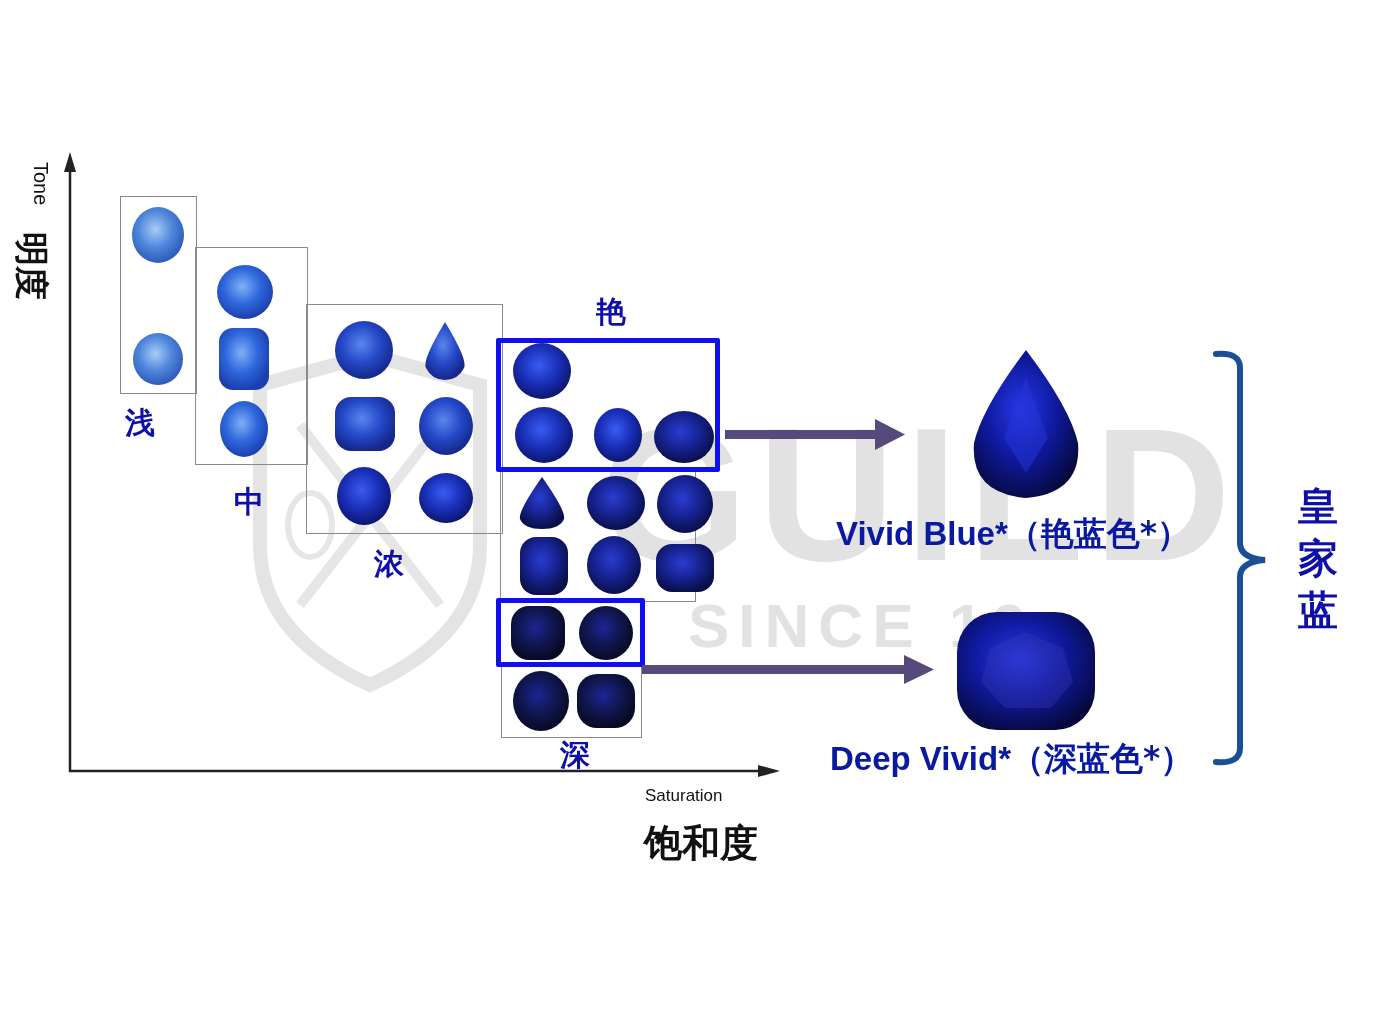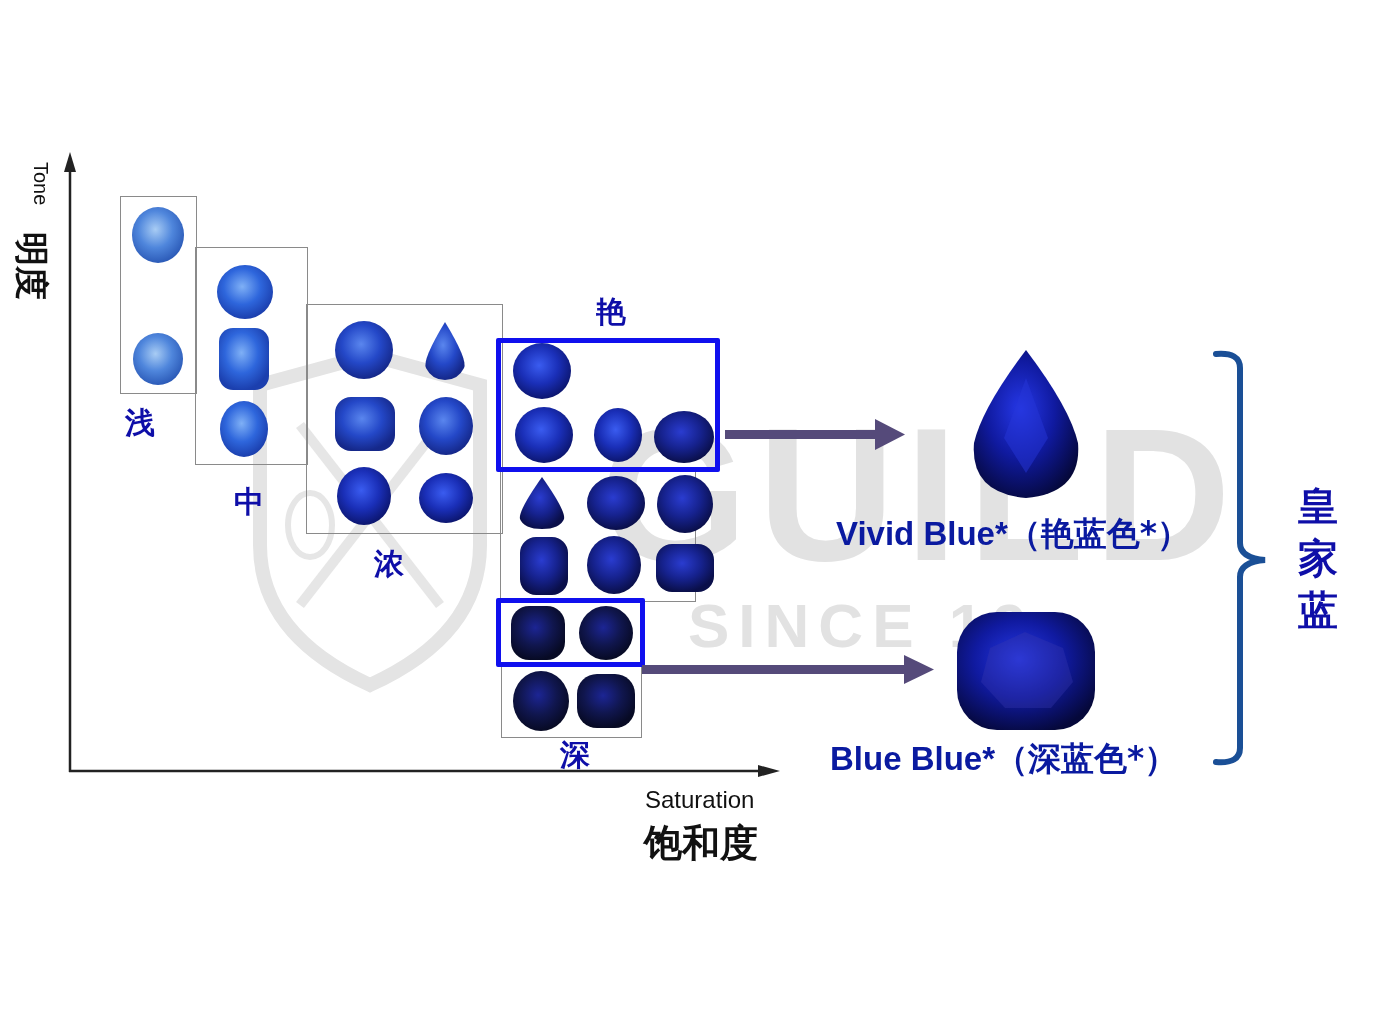--- a/index.html
+++ b/index.html
@@ -69,21 +69,21 @@
 </div>
 
 <svg class="abs" style="left:0;top:0" width="1379" height="1034">
   <line x1="70" y1="160" x2="70" y2="772" stroke="#222" stroke-width="2.5"></line>
   <polygon points="64,172 70,152 76,172" fill="#222"></polygon>
   <line x1="69" y1="771" x2="770" y2="771" stroke="#222" stroke-width="2.5"></line>
   <polygon points="758,765 780,771 758,777" fill="#222"></polygon>
 </svg>
 <div class="axis-label" style="left:28px;top:162px;font-size:20px;transform:rotate(90deg);transform-origin:left top;left:52px;">Tone</div>
 <div class="axis-label" style="left:14px;top:232px;font-size:34px;font-weight:bold;transform:rotate(90deg);transform-origin:left top;left:54px;font-family:'DejaVu Sans',sans-serif;">明度</div>
-<div class="axis-label" style="left:645px;top:786px;font-size:24px;">Saturation</div>
+<div class="axis-label" style="left:645px;top:786px;font-size:17px;">Saturation</div>
 <div class="axis-label" style="left:644px;top:818px;font-size:38px;font-weight:bold;font-family:'DejaVu Sans',sans-serif;">饱和度</div>
 
 <div class="box" style="left:120px;top:196px;width:75px;height:196px;"></div>
 <div class="box" style="left:195px;top:247px;width:111px;height:216px;"></div>
 <div class="box" style="left:306px;top:304px;width:195px;height:228px;"></div>
 <div class="box" style="left:500px;top:470px;width:194px;height:130px;"></div>
 <div class="box" style="left:501px;top:664px;width:139px;height:72px;"></div>
 
 <div class="hl" style="left:496px;top:338px;width:214px;height:124px;"></div>
 <div class="hl" style="left:496px;top:598px;width:139px;height:59px;"></div>
@@ -191,21 +191,21 @@
 </svg>
 <svg class="abs" style="left:955px;top:610px" width="142" height="122">
   <rect x="2" y="2" width="138" height="118" rx="40" fill="url(#gBig)"></rect>
   <polygon points="35,38 70,22 108,38 118,72 96,98 50,98 26,72" fill="#3a3ab0" opacity="0.35"></polygon>
 </svg>
 
 <div class="caption" style="left:836px;top:512px;">
   <span>Vivid Blue*</span><span class="cn">（艳蓝色*）</span>
 </div>
 <div class="caption" style="left:830px;top:737px;">
-  <span>Blue Blue*</span><span class="cn">（深蓝色*）</span>
+  <span>Deep Vivid*</span><span class="cn">（深蓝色*）</span>
 </div>
 
 <svg class="abs" style="left:1210px;top:348px" width="70" height="424">
   <path d="M6 6 Q30 4 30 20 L30 195 Q30 210 55 212 Q30 214 30 229 L30 400 Q30 416 6 414" fill="none" stroke="#1a4f96" stroke-width="6" stroke-linecap="round"></path>
 </svg>
 
 <div class="zh" style="left:1296px;top:480px;font-size:40px;line-height:52px;width:44px;text-align:center;">
   <div>皇</div>
   <div>家</div>
   <div>蓝</div>

